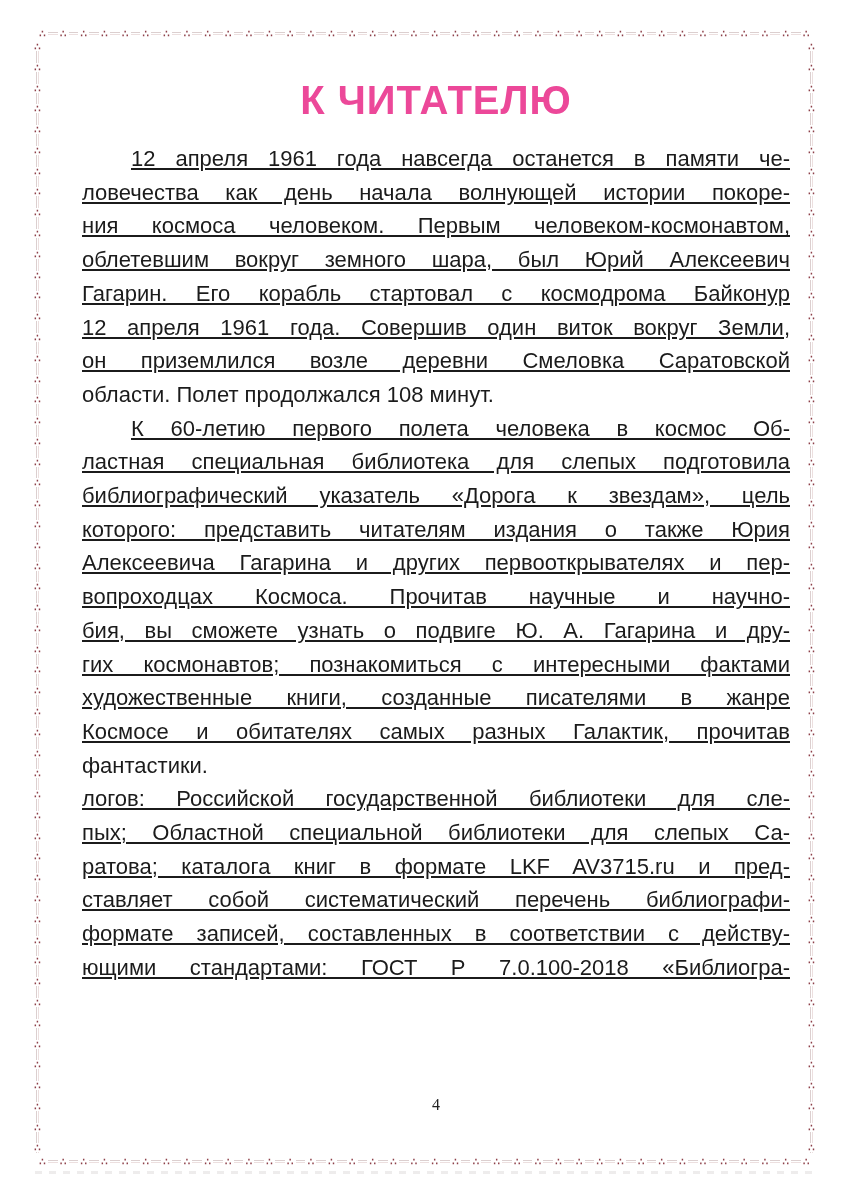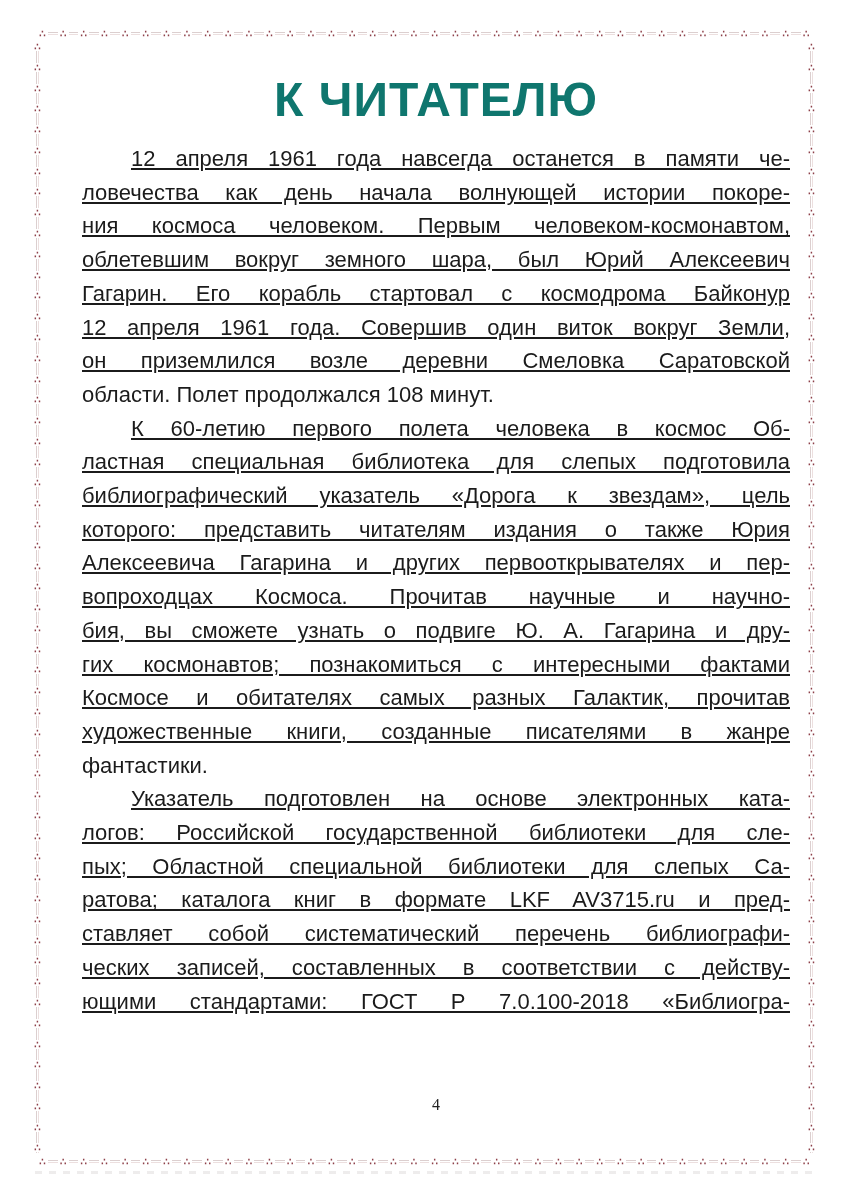--- a/index.html
+++ b/index.html
@@ -23,21 +23,21 @@
   .edge.right{right:-5px;}
   .orn{
     display:block;background:#ffffff;color:#8d3f48;
     font-size:10px;line-height:9px;font-weight:bold;
     width:11px;height:9px;text-align:center;
   }
   
   .content{position:absolute;left:82px;top:0;width:708px;color:#1b1b1b;}
   .doc-title{
     margin:80px 0 22px 0;text-align:center;
-    font-size:48px;line-height:40px;font-weight:bold;color:#0f766e;
+    font-size:40px;line-height:40px;font-weight:bold;color:#ec4899;
     letter-spacing:1px;
   }
   .paragraph{margin:0;}
   .line{
     font-size:22px;line-height:33.7px;
     white-space:normal;
   }
   .line.jl{text-align:justify;text-align-last:justify;text-justify:inter-word;text-decoration:underline;}
   .line.ll{text-align:left;}
   .line.indent{text-indent:49px;}
@@ -265,31 +265,30 @@
       </div>
       <div class="paragraph">
         <div class="line jl indent">К 60-летию первого полета человека в космос Об-</div>
         <div class="line jl">ластная специальная библиотека для слепых подготовила</div>
         <div class="line jl">библиографический указатель «Дорога к звездам», цель</div>
         <div class="line jl">которого: представить читателям издания о также Юрия</div>
         <div class="line jl">Алексеевича Гагарина и других первооткрывателях и пер-</div>
         <div class="line jl">вопроходцах Космоса. Прочитав научные и научно-</div>
         <div class="line jl">бия, вы сможете узнать о подвиге Ю. А. Гагарина и дру-</div>
         <div class="line jl">гих космонавтов; познакомиться с интересными фактами</div>
+        <div class="line jl">художественные книги, созданные писателями в жанре</div>
         <div class="line jl">Космосе и обитателях самых разных Галактик, прочитав</div>
-        <div class="line jl">художественные книги, созданные писателями в жанре</div>
         <div class="line ll">фантастики.</div>
       </div>
       <div class="paragraph">
-        <div class="line jl indent">Указатель подготовлен на основе электронных ката-</div>
         <div class="line jl">логов: Российской государственной библиотеки для сле-</div>
         <div class="line jl">пых; Областной специальной библиотеки для слепых Са-</div>
         <div class="line jl">ратова; каталога книг в формате LKF AV3715.ru и пред-</div>
         <div class="line jl">ставляет собой систематический перечень библиографи-</div>
-        <div class="line jl">ческих записей, составленных в соответствии с действу-</div>
+        <div class="line jl">формате записей, составленных в соответствии с действу-</div>
         <div class="line jl">ющими стандартами: ГОСТ Р 7.0.100-2018 «Библиогра-</div>
       </div>
     </div>
 </div>
 
 <div class="page-number">4</div>
 
 <div class="artifact"></div>
 
 </body></html>

